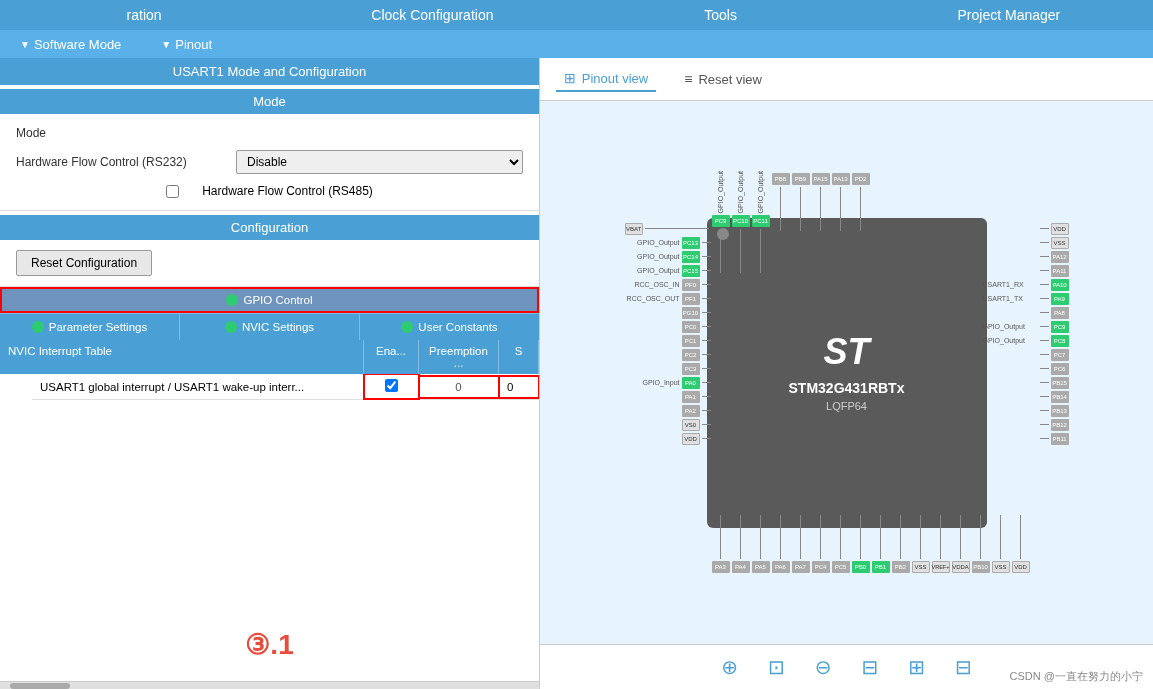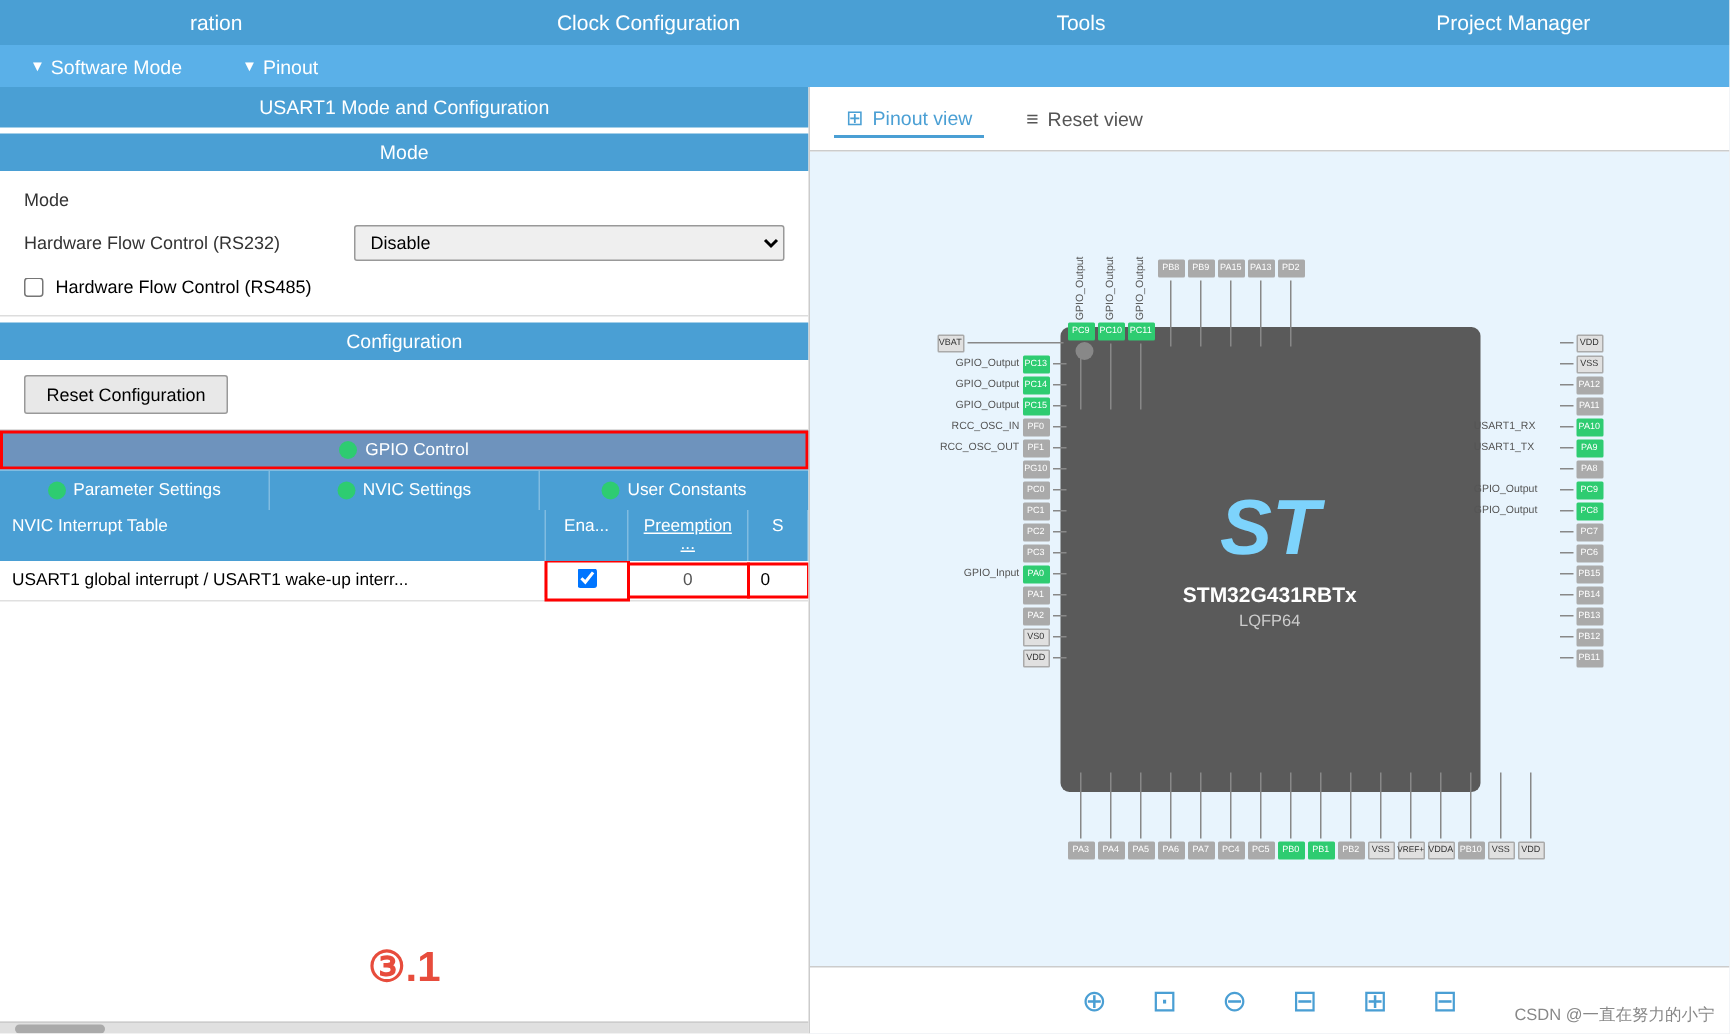--- a/index.html
+++ b/index.html
@@ -23,43 +23,43 @@
     .panel-header { background: #4a9fd4; color: white; text-align: center; padding: 6px 0; font-size: 13px; }
 
     .section-title { background: #4a9fd4; color: white; text-align: center; padding: 5px 0; font-size: 13px; margin-top: 4px; }
 
     .mode-section { padding: 12px 16px; border-bottom: 1px solid #ddd; }
 
     .mode-row { display: flex; align-items: center; margin-bottom: 10px; }
     .mode-label { width: 220px; color: #333; font-size: 12px; }
     .mode-select { flex: 1; padding: 3px 6px; border: 1px solid #999; border-radius: 2px; font-size: 12px; appearance: auto; }
 
-    .checkbox-row { display: flex; align-items: center; gap: 8px; margin-top: 4px; }
+    .checkbox-row { display: flex; align-items: center; gap: 23px; margin-top: 4px; justify-content: center; }
     .checkbox-row input[type="checkbox"] { width: 13px; height: 13px; }
 
     
     .config-section { padding: 10px 16px; border-bottom: 1px solid #ddd; }
 
     .reset-btn { background: #e8e8e8; border: 1px solid #999; padding: 5px 14px; font-size: 12px; cursor: pointer; border-radius: 2px; }
 
     
     .tabs-row { display: flex; background: #4a9fd4; }
     .tab-item { flex: 1; display: flex; align-items: center; justify-content: center; gap: 5px; padding: 7px 4px; color: white; font-size: 11.5px; cursor: pointer; border-right: 1px solid rgba(255,255,255,0.3); }
     .tab-item:last-child { border-right: none; }
     .tab-item .tab-icon { width: 12px; height: 12px; background: #2ecc71; border-radius: 50%; display: inline-block; flex-shrink: 0; }
 
     .tabs-row2 { display: flex; background: #4a9fd4; border-top: 1px solid rgba(255,255,255,0.3); }
 
     
-    .nvic-table { flex: 1; overflow: auto; }
+    .nvic-table { flex: 1; overflow: auto; padding-left: 32px; }
     .nvic-header { display: flex; background: #4a9fd4; }
     .nvic-header-cell { color: white; padding: 5px 8px; font-size: 11.5px; border-right: 1px solid rgba(255,255,255,0.3); flex-shrink: 0; }
     .nvic-header-cell:first-child { flex: 1; }
     .nvic-header-cell.col-ena { width: 55px; text-align: center; }
-    .nvic-header-cell.col-pre { width: 80px; text-align: center; text-decoration: underline; }
+    .nvic-header-cell.col-pre { width: 80px; text-align: center; }
     .nvic-header-cell.col-sub { width: 40px; text-align: center; }
 
     .nvic-row { display: flex; align-items: center; border-bottom: 1px solid #e0e0e0; }
     .nvic-cell { padding: 5px 8px; font-size: 11.5px; border-right: 1px solid #e0e0e0; flex-shrink: 0; }
     .nvic-cell:first-child { flex: 1; }
     .nvic-cell.col-ena { width: 55px; text-align: center; }
     .nvic-cell.col-pre { width: 80px; text-align: center; color: #555; }
     .nvic-cell.col-sub { width: 40px; }
 
     
@@ -213,21 +213,21 @@
         <span class="view-tab-icon">≡</span>
         <span>Reset view</span>
       </div>
     </div>
 
     <div class="chip-area">
       <div style="position: relative; width: 460px; height: 420px;">
 
         <div style="position: absolute; left: 90px; top: 55px; width: 280px; height: 310px; background: #5a5a5a; border-radius: 6px; display: flex; align-items: center; justify-content: center; flex-direction: column;">
           <div style="width: 12px; height: 12px; background: #888; border-radius: 50%; position: absolute; top: 10px; left: 10px;"></div>
-          <div style="color: #7dd3fc; font-size: 52px; font-weight: 900; font-style: italic; line-height: 1;">ST</div>
+          <div style="color: #ffffff; font-size: 36px; font-weight: 900; font-style: italic; line-height: 1;">ST</div>
           <div style="color: white; font-size: 14px; font-weight: bold; margin-top: 10px;">STM32G431RBTx</div>
           <div style="color: #ccc; font-size: 11px; margin-top: 4px;">LQFP64</div>
         </div>
 
         <div style="position: absolute; top: 8px; left: 95px; display: flex; gap: 2px; flex-direction: row;">
           <div style="display: flex; flex-direction: column; align-items: center; gap: 2px;">
             <div style="font-size: 7px; color: #555; writing-mode: vertical-rl; transform: rotate(180deg);">GPIO_Output</div>
             <div style="width: 18px; height: 12px; background: #2ecc71; border-radius: 1px; display: flex; align-items: center; justify-content: center;">
                 <span style="font-size: 6px; color: white;">PC9</span>
               </div>

